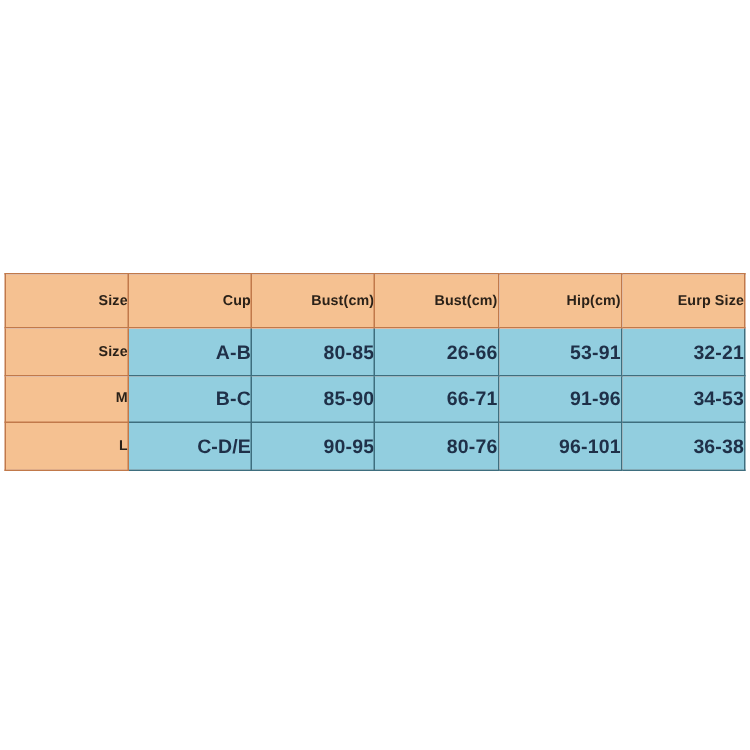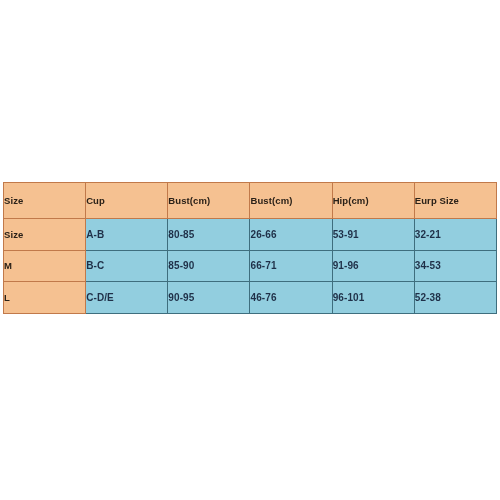--- a/index.html
+++ b/index.html
@@ -30,21 +30,21 @@
     border-collapse: collapse;
     table-layout: fixed;
   }
   #size-chart-table col {
     width: 16.6667%;
   }
   #size-chart-table th,
   #size-chart-table td {
     padding: 0;
     margin: 0;
-    text-align: left;
+    text-align: right;
     vertical-align: middle;
     font-weight: bold;
     letter-spacing: 0.1px;
     white-space: nowrap;
     overflow: hidden;
   }
   
   #size-chart-table thead tr {
     height: 36px;
   }
@@ -54,21 +54,21 @@
     font-size: 9.5px;
     border: 1px solid #c1794a;
   }
   
   #size-chart-table tbody tr {
     height: 31.6px;
   }
   #size-chart-table tbody td {
     background: #92cedf;
     color: #1f3048;
-    font-size: 10px;
+    font-size: 13px;
     border: 1px solid #3e6e7e;
   }
   
   #size-chart-table tbody td.label-cell {
     background: #f5c191;
     color: #2a2118;
     font-size: 9.5px;
     border: 1px solid #c1794a;
   }
 </style>
@@ -112,20 +112,20 @@
         <td>B-C</td>
         <td>85-90</td>
         <td>66-71</td>
         <td>91-96</td>
         <td>34-53</td>
       </tr>
       <tr>
         <td class="label-cell">L</td>
         <td>C-D/E</td>
         <td>90-95</td>
-        <td>46-76</td>
+        <td>80-76</td>
         <td>96-101</td>
-        <td>52-38</td>
+        <td>36-38</td>
       </tr>
     </tbody>
   </table>
 
 </div>
 
 </body></html>

